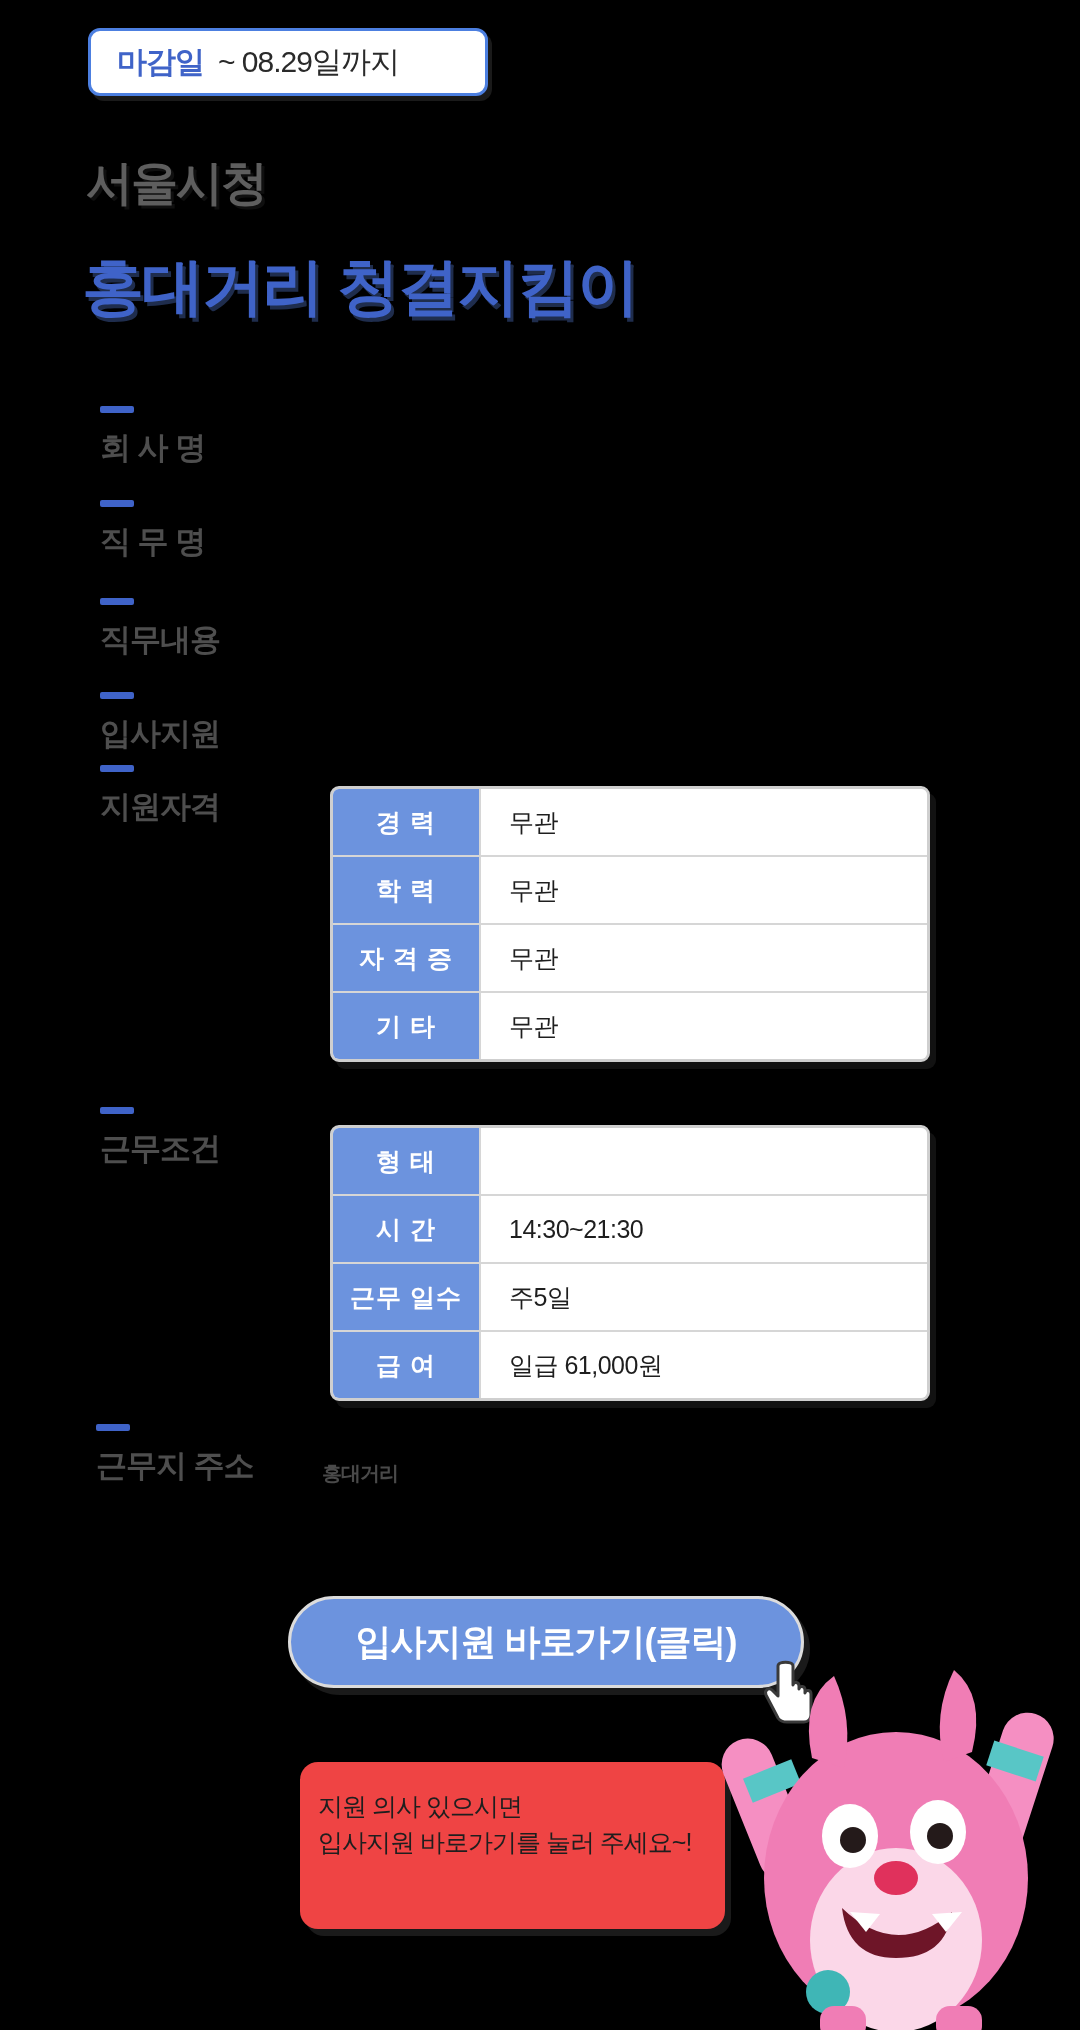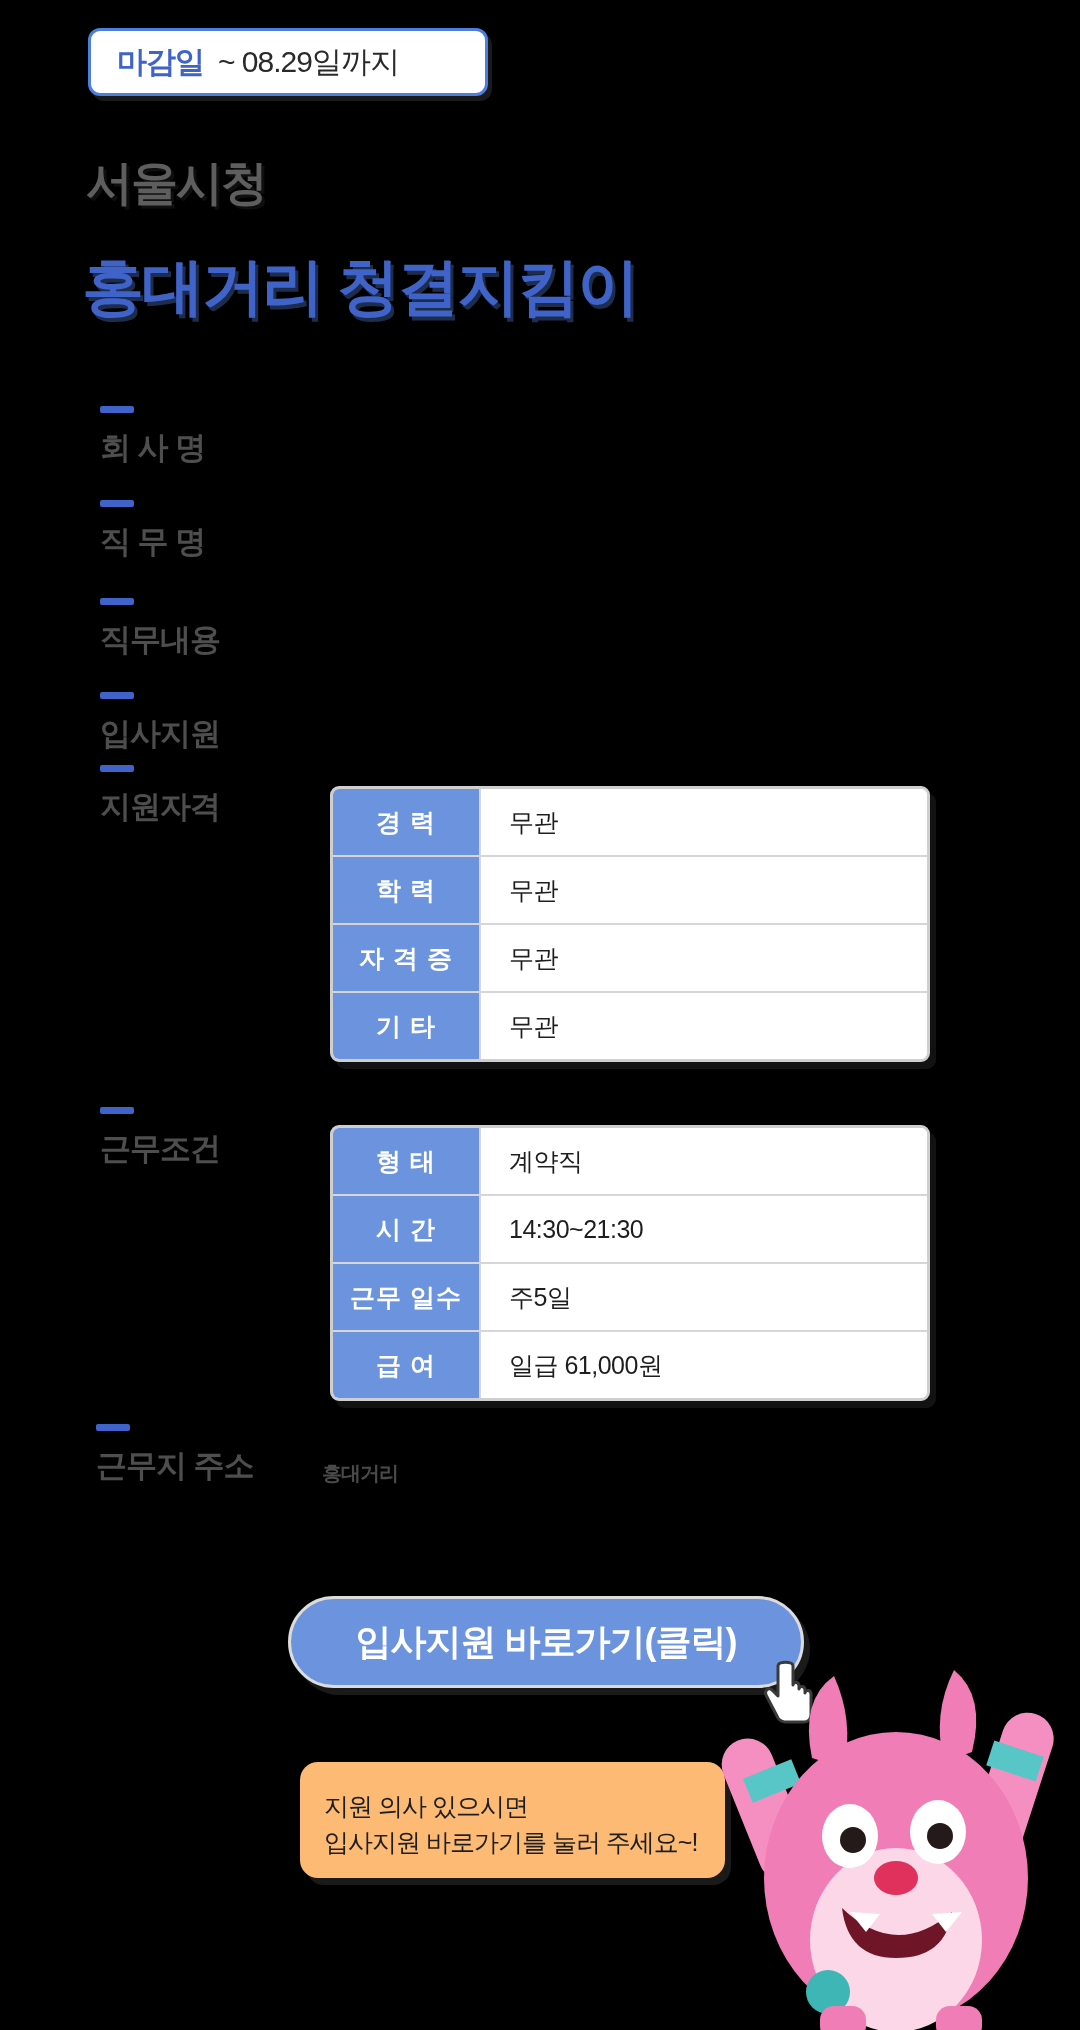--- a/index.html
+++ b/index.html
@@ -195,25 +195,25 @@
     width: 56px;
     height: 64px;
   }
 
   
   .speech-bubble {
     position: absolute;
     left: 300px;
     top: 1762px;
     width: 425px;
-    height: 116px;
-    background: #fdba74;
+    height: 167px;
+    background: #ef4444;
     border-radius: 18px;
     box-shadow: 6px 7px 0 rgba(255,255,255,0.10);
-    padding: 26px 24px;
+    padding: 26px 18px;
     box-sizing: border-box;
   }
   .speech-bubble .line {
     font-size: 25px;
     color: #1e1e1e;
     line-height: 1.45;
     letter-spacing: -1px;
   }
 
   
@@ -284,21 +284,20 @@
     </div>
     <div class="spec-row">
       <div class="spec-key">기   타</div>
       <div class="spec-val">무관</div>
     </div>
   </div>
 
   <div class="spec-table t2">
     <div class="spec-row">
       <div class="spec-key">형   태</div>
-      <div class="spec-val">계약직</div>
     </div>
     <div class="spec-row">
       <div class="spec-key">시   간</div>
       <div class="spec-val">14:30~21:30</div>
     </div>
     <div class="spec-row">
       <div class="spec-key">근무 일수</div>
       <div class="spec-val">주5일</div>
     </div>
     <div class="spec-row">

